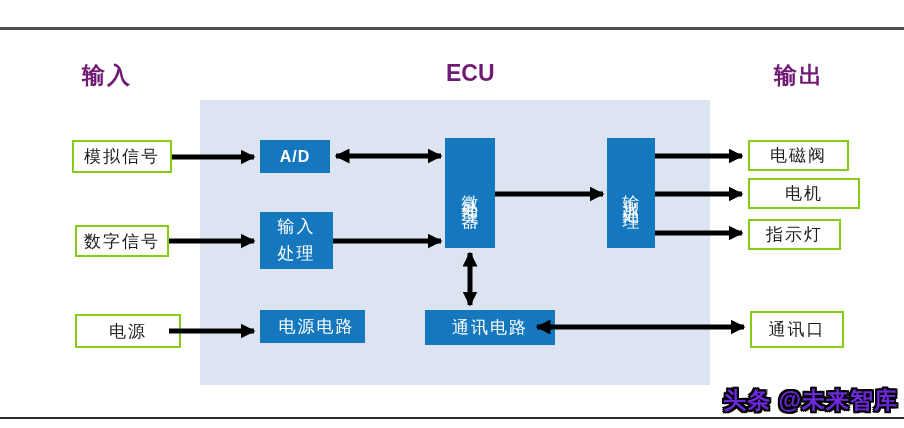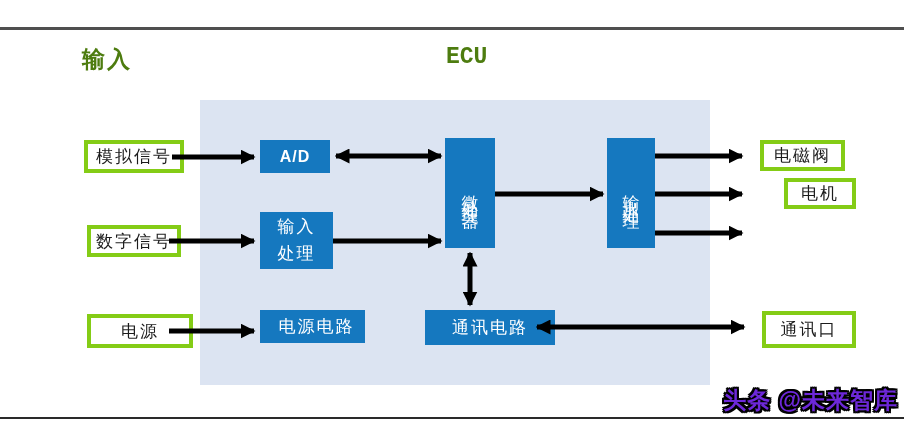--- a/index.html
+++ b/index.html
@@ -6,50 +6,50 @@
   #page{position:relative;width:904px;height:428px;background:#ffffff;overflow:hidden;
         font-family:"Liberation Sans",sans-serif;}
 
   
   .fig-title{position:absolute;left:8px;top:4px;font-size:15px;font-weight:bold;color:#000;
              letter-spacing:1px;font-family:"Liberation Sans",sans-serif;}
   .title-rule{position:absolute;left:0;top:27px;width:904px;height:3px;background:#4f4f4f;}
   .bottom-rule{position:absolute;left:0;top:417px;width:904px;height:2px;background:#2a2a2a;}
 
   
-  .col-head{position:absolute;top:44px;font-size:23px;font-weight:bold;color:#4d7c0f;
+  .col-head{position:absolute;top:60px;font-size:23px;font-weight:bold;color:#701a75;
             font-family:"Liberation Serif",serif;letter-spacing:2px;}
   .head-input{left:82px;}
-  .head-ecu{left:446px;font-family:Liberation Mono, monospace;letter-spacing:0;}
+  .head-ecu{left:446px;font-family:Liberation Sans, sans-serif;letter-spacing:0;}
   .head-output{left:774px;}
 
   
   .ecu-region{position:absolute;left:200px;top:100px;width:510px;height:285px;background:#dce4f2;}
 
   
   .box{position:absolute;display:flex;align-items:center;justify-content:center;
        text-align:center;box-sizing:border-box;font-family:"Liberation Serif",serif;}
-  .wbox{background:#ffffff;border:4px solid #84cc16;color:#1c1c1c;font-size:17px;letter-spacing:2px;margin-left:12px;}
+  .wbox{background:#ffffff;border:2px solid #84cc16;color:#1c1c1c;font-size:17px;letter-spacing:2px;}
   .bbox{background:#1578bf;color:#ffffff;font-size:17px;letter-spacing:2px;}
 
   .b-analog{left:72px;top:140px;width:100px;height:33px;}
   .b-digital{left:75px;top:225px;width:94px;height:32px;}
   .b-power{left:75px;top:314px;width:106px;height:34px;}
 
   .b-ad{left:260px;top:140px;width:70px;height:33px;font-size:16px;font-weight:bold;
         font-family:"Liberation Sans",sans-serif;letter-spacing:1px;}
   .b-inputproc{left:260px;top:212px;width:73px;height:57px;line-height:1.55;padding:0 10px;}
   .b-mcu{left:445px;top:138px;width:50px;height:110px;}
   .b-outproc{left:607px;top:138px;width:48px;height:110px;}
   .vert{writing-mode:vertical-rl;text-orientation:upright;letter-spacing:6px;}
   .b-powercircuit{left:260px;top:310px;width:105px;height:33px;padding-left:8px;}
   .b-commcircuit{left:425px;top:310px;width:130px;height:35px;}
 
-  .b-solenoid{left:748px;top:140px;width:85px;height:31px;}
-  .b-motor{left:772px;top:178px;width:72px;height:31px;}
+  .b-solenoid{left:748px;top:140px;width:101px;height:31px;}
+  .b-motor{left:748px;top:178px;width:112px;height:31px;}
   .b-indicator{left:748px;top:219px;width:93px;height:31px;}
   .b-commport{left:750px;top:311px;width:94px;height:37px;}
 
   
   .arrows{position:absolute;left:0;top:0;width:904px;height:428px;pointer-events:none;}
 
   
   .watermark{position:absolute;right:6px;top:385px;font-size:23px;font-weight:bold;
              color:#6d28d9;letter-spacing:1px;font-family:"Liberation Sans",sans-serif;
              text-shadow:-2px -2px 0 #000, 2px -2px 0 #000, -2px 2px 0 #000,
@@ -57,36 +57,38 @@
 </style>
 </head>
 <body>
 
 <div id="page">
 
   <div class="title-rule"></div>
 
   <div class="col-head head-input">输入</div>
   <div class="col-head head-ecu">ECU</div>
+  <div class="col-head head-output">输出</div>
 
   <div class="ecu-region"></div>
 
   <div class="box wbox b-analog">模拟信号</div>
   <div class="box wbox b-digital">数字信号</div>
   <div class="box wbox b-power">电源</div>
 
   <div class="box bbox b-ad">A/D</div>
   <div class="box bbox b-inputproc">输入处理</div>
   <div class="box bbox b-mcu vert">微处理器</div>
   <div class="box bbox b-outproc vert">输出处理</div>
   <div class="box bbox b-powercircuit">电源电路</div>
   <div class="box bbox b-commcircuit">通讯电路</div>
 
   <div class="box wbox b-solenoid">电磁阀</div>
   <div class="box wbox b-motor">电机</div>
+  <div class="box wbox b-indicator">指示灯</div>
   <div class="box wbox b-commport">通讯口</div>
 
   <svg class="arrows" viewBox="0 0 904 428">
     <defs>
       <marker id="ah" viewBox="0 0 10 10" refX="9" refY="5" markerWidth="3" markerHeight="3" orient="auto-start-reverse">
         <path d="M0,0 L10,5 L0,10 z" fill="#000"></path>
       </marker>
     </defs>
     <g stroke="#000" stroke-width="5">
       <line x1="172" y1="157" x2="254" y2="157" marker-end="url(#ah)"></line>

